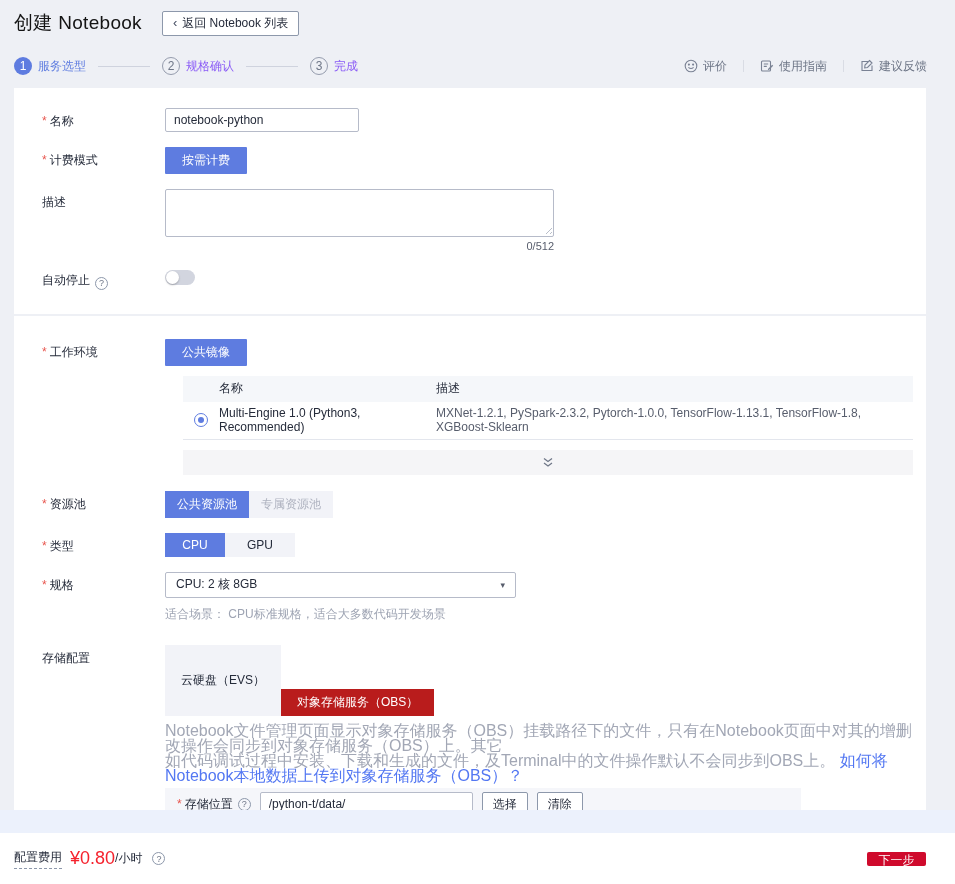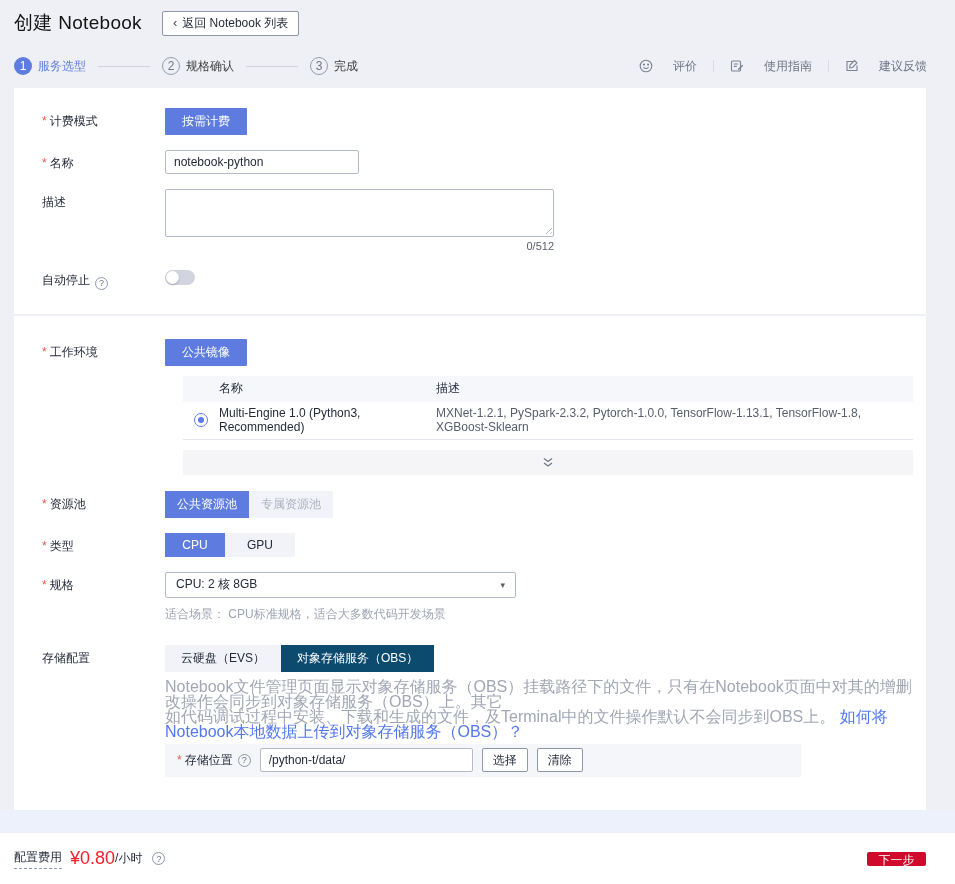--- a/index.html
+++ b/index.html
@@ -21,24 +21,24 @@
   .steps-row { display:flex; align-items:center; margin-top:21px; padding-right:14px; }
   .step { display:flex; align-items:center; }
   .step-circle {
     width:18px; height:18px; border-radius:50%; font-size:12px;
     display:flex; align-items:center; justify-content:center;
   }
   .step.active .step-circle { background:#5e7ce0; color:#fff; }
   .step.inactive .step-circle { background:transparent; color:#6e7687; border:1px solid #959cad; }
   .step-label { margin-left:6px; font-size:12px; }
   .step.active .step-label { color:#5e7ce0; }
-  .step.inactive .step-label { color:#404040;text-align:right; }
+  .step.inactive .step-label { color:#8b5cf6;text-align:right; }
   .connector { width:52px; height:1px; background:#cfd3de; margin:0 12px; }
   .hdr-links { margin-left:auto; display:flex; align-items:center; }
-  .hdr-link { display:inline-flex; align-items:center; gap:20px; font-size:12px; color:#6e7687; cursor:pointer; }
+  .hdr-link { display:inline-flex; align-items:center; gap:5px; font-size:12px; color:#6e7687; cursor:pointer; }
   .hdr-sep { width:1px; height:12px; background:#d9dce4; margin:0 16px; }
   .hicon { width:14px; height:14px; display:inline-block; }
   
   .card { margin:13px 0 0 14px; width:912px; background:#fff; padding:20px 0 126px 0; }
   .frow { display:flex; padding-left:28px; margin-bottom:15px; }
   .flabel { flex:none; width:123px; font-size:12px; color:#252b3a; padding-top:5px; }
   .req { color:#e8564e; margin-right:3px; }
   .fctrl { flex:1; min-width:0; }
   .tag-btn {
     display:inline-block; min-width:82px; text-align:center; background:#5e7ce0;
@@ -95,21 +95,21 @@
   .select-box {
     width:351px; height:26px; border:1px solid #b6bbc9; border-radius:2px;
     display:flex; align-items:center; justify-content:space-between;
     padding:0 10px; font-size:12px; cursor:pointer; background:#fff;
   }
   .caret { font-size:9px; color:#575d6c; }
   .hint { font-size:12px; color:#9ea4b3; margin-top:8px; }
   
   .stor-tabs { display:flex; }
   .stor-tab { min-width:107px; padding:5px 16px; text-align:center; font-size:12px; background:#f2f3f8; color:#252b3a; cursor:pointer; border:none; }
-  .stor-tab.sel { background:#0c4a6e; color:#fff; }
+  .stor-tab.sel { background:#b91c1c; color:#fff;margin-top:44px; }
   .stor-note { width:748px; font-size:16px; color:#a2a7b5; line-height:15px; margin-top:7px; }
   .note-link { color:#5377f2; cursor:pointer; }
   .stor-box {
     margin-top:5px; width:636px; height:33px; background:#f5f6fa;
     display:flex; align-items:center; padding-left:12px; gap:9px;
   }
   .stor-label { font-size:12px; color:#252b3a; display:flex; align-items:center; }
   .loc-input {
     width:213px; height:24px; border:1px solid #b6bbc9; border-radius:2px;
     background:#fff; font-size:12px; color:#252b3a; padding:0 8px; outline:none;
@@ -191,33 +191,33 @@
           <span>建议反馈</span>
         </span>
       </div>
     </div>
   </div>
 
   <div class="card">
 
     <div class="frow">
       <div class="flabel">
+        <span class="req">*</span><span>名称</span>
+      </div>
+      <div class="fctrl">
+        <input class="txt-input" type="text" value="notebook-python" style="">
+      </div>
+    </div>
+
+    <div class="frow">
+      <div class="flabel">
         <span class="req">*</span><span>计费模式</span>
       </div>
       <div class="fctrl">
         <button class="tag-btn">按需计费</button>
-      </div>
-    </div>
-
-    <div class="frow">
-      <div class="flabel">
-        <span class="req">*</span><span>名称</span>
-      </div>
-      <div class="fctrl">
-        <input class="txt-input" type="text" value="notebook-python" style="">
       </div>
     </div>
 
     <div class="frow">
       <div class="flabel">
         <span>描述</span>
       </div>
       <div class="fctrl">
         <div class="desc-wrap">
           <div class="desc-box">

